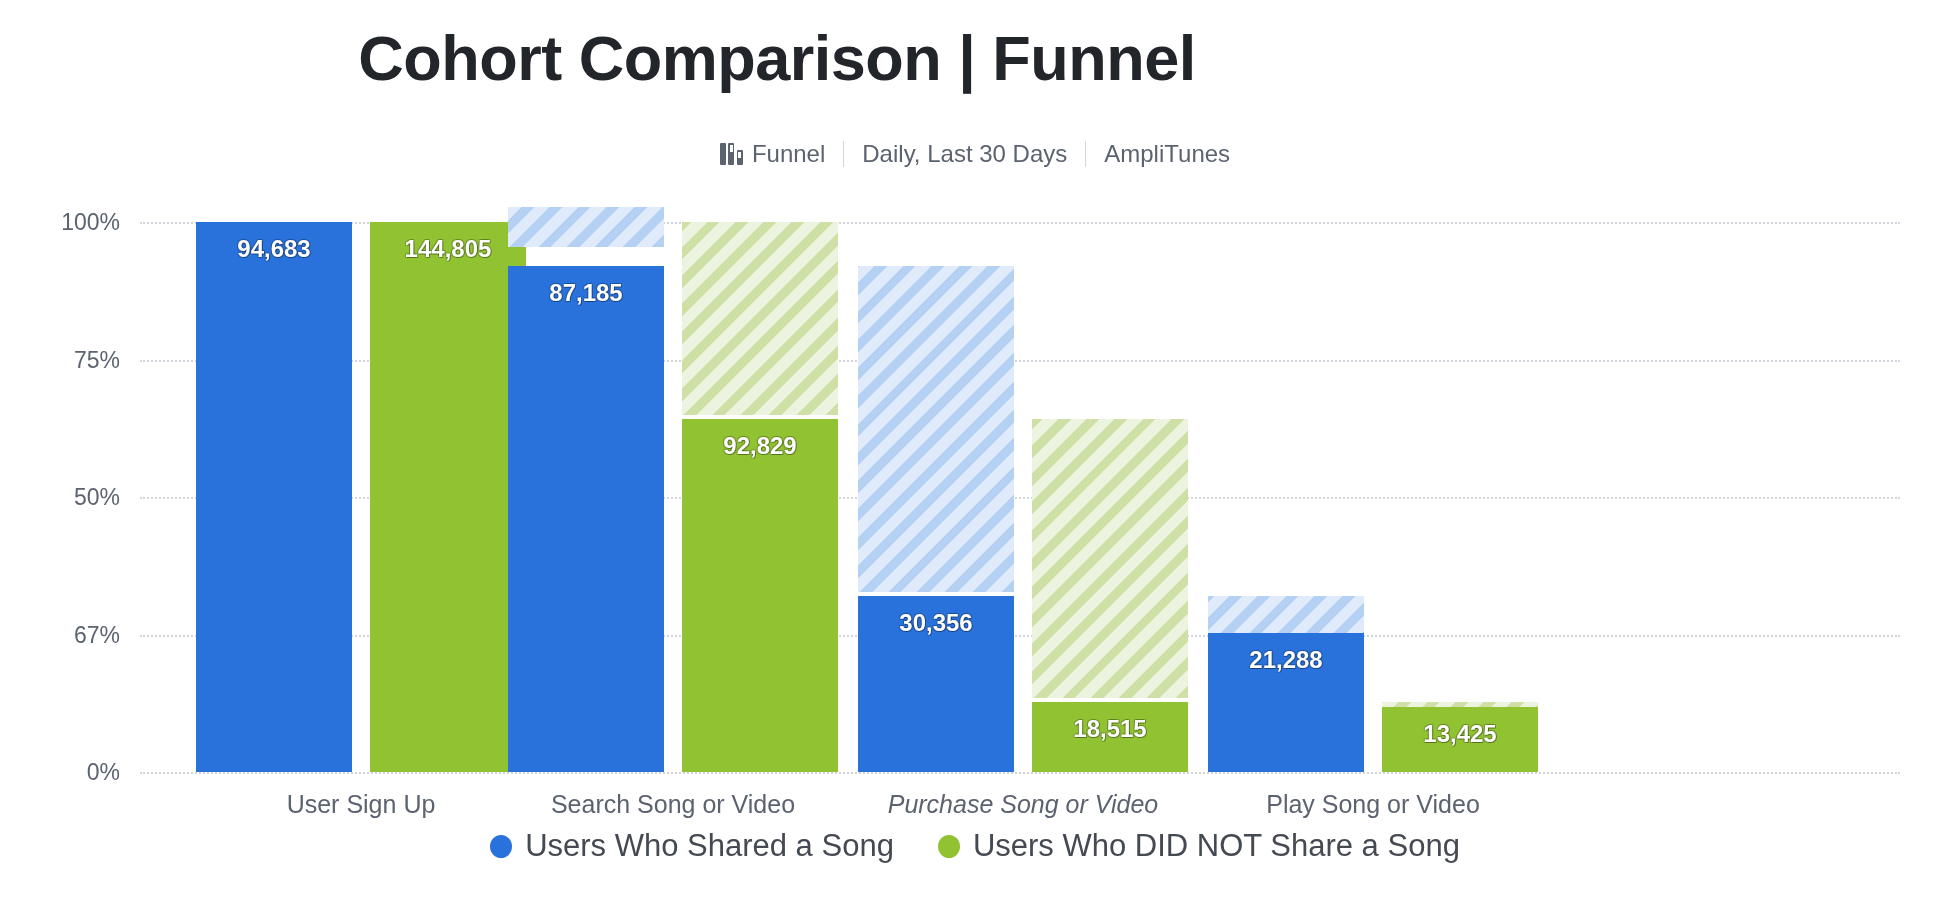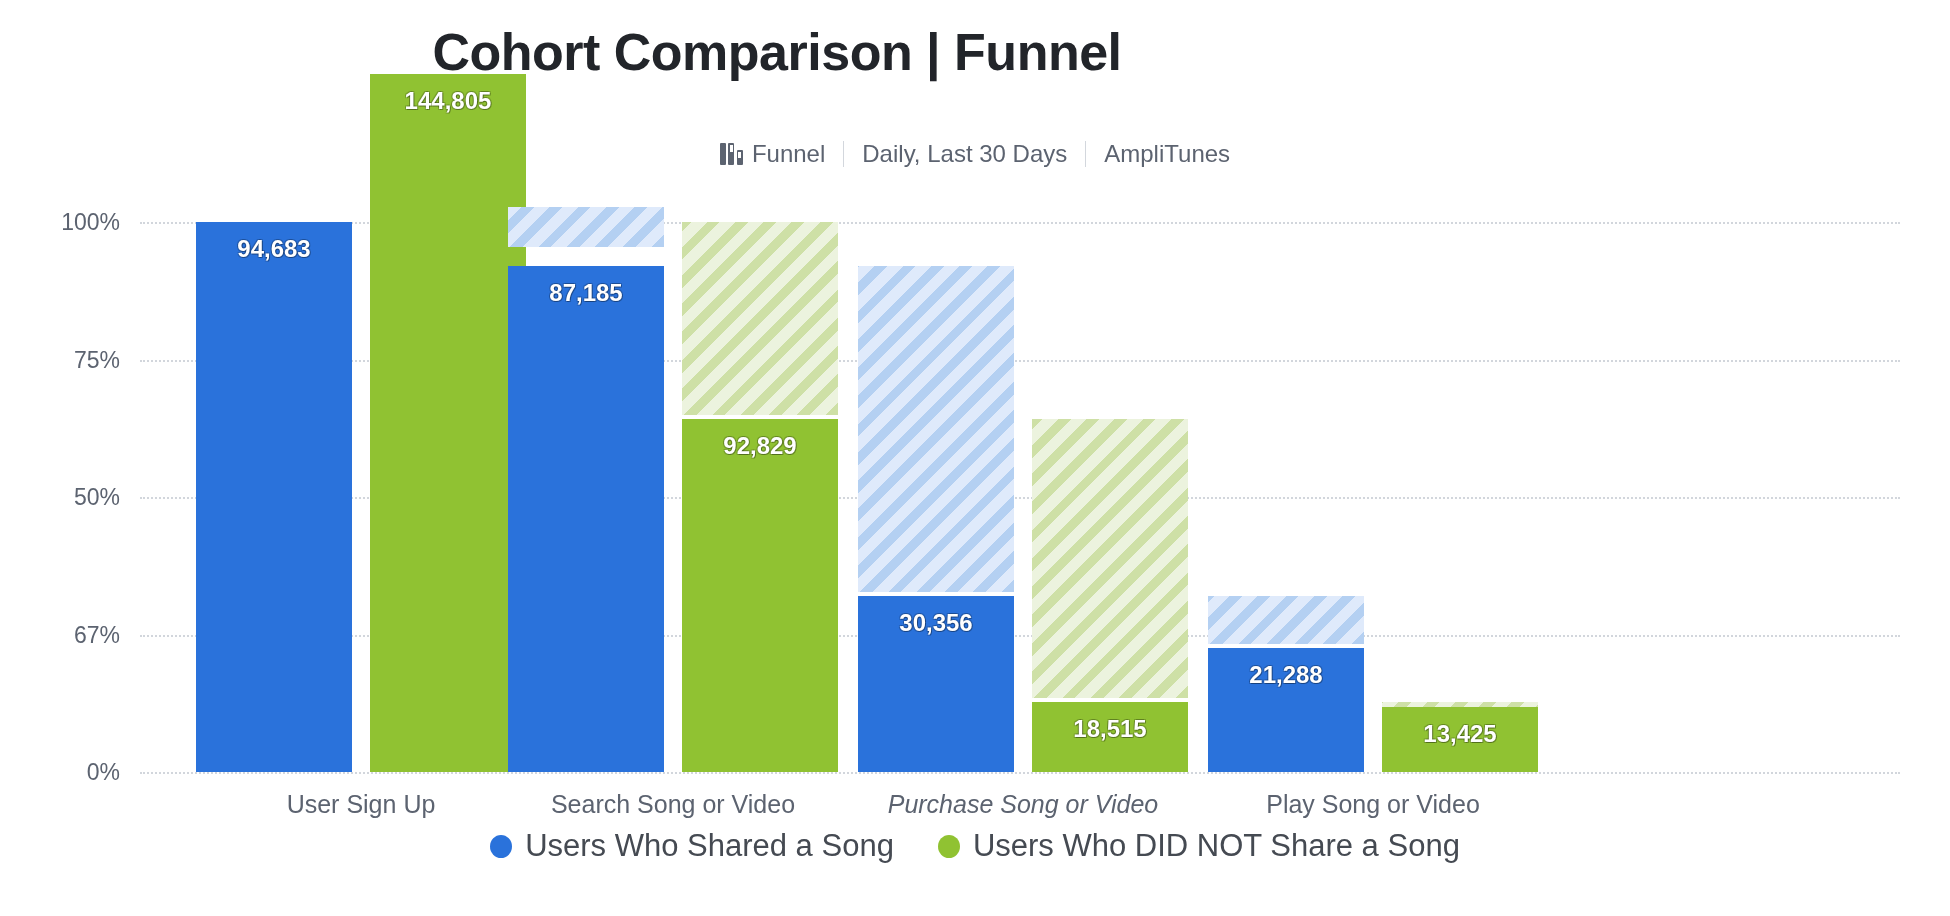--- a/index.html
+++ b/index.html
@@ -16,21 +16,21 @@
     width: 1950px;
     height: 916px;
     background: #ffffff;
   }
 
   
   .chart-title {
     position: absolute;
     top: 22px; left: 0; width: 1554px;
     text-align: center;
-    font-size: 52px;
+    font-size: 63px;
     font-weight: bold;
     color: #22252a;
     letter-spacing: -0.5px;
     white-space: nowrap;
   }
 
   .chart-subtitle {
     position: absolute;
     top: 140px; left: 0; width: 1950px;
     display: flex;
@@ -200,21 +200,21 @@
         <div class="gridline" style="top: 412.5px;"></div>
         <div class="gridline" style="top: 550px;"></div>
       </div>
     <div id="bars-layer">
         <div class="bar-wrap" style="left: 56px; height: 550px;">
           <div class="bar-solid c-blue" style="height: 550px;">
             <div class="bar-label">94,683</div>
           </div>
         </div>
         <div class="bar-wrap" style="left: 230px; height: 550px;">
-          <div class="bar-solid c-green" style="height: 698px;">
+          <div class="bar-solid c-green" style="height: 550px;">
             <div class="bar-label">144,805</div>
           </div>
         </div>
         <div class="bar-wrap" style="left: 368px; height: 565px;">
           <div class="bar-ghost g-blue" style="top: 0px; height: 39.56px;"></div>
           <div class="bar-solid c-blue" style="height: 506.44px;">
             <div class="bar-label">87,185</div>
           </div>
         </div>
         <div class="bar-wrap" style="left: 542px; height: 550px;">
@@ -230,21 +230,21 @@
           </div>
         </div>
         <div class="bar-wrap" style="left: 892px; height: 550px;">
           <div class="bar-ghost g-green" style="top: 197.395px; height: 278.26px;"></div>
           <div class="bar-solid c-green" style="height: 70.345px;">
             <div class="bar-label">18,515</div>
           </div>
         </div>
         <div class="bar-wrap" style="left: 1068px; height: 550px;">
           <div class="bar-ghost g-blue" style="top: 373.67px; height: 48.69px;"></div>
-          <div class="bar-solid c-blue" style="height: 124px;">
+          <div class="bar-solid c-blue" style="height: 139px;">
             <div class="bar-label">21,288</div>
           </div>
         </div>
         <div class="bar-wrap" style="left: 1242px; height: 550px;">
           <div class="bar-ghost g-green" style="top: 479.655px; height: 15.36px;"></div>
           <div class="bar-solid c-green" style="height: 65px;">
             <div class="bar-label">13,425</div>
           </div>
         </div>
       </div>

